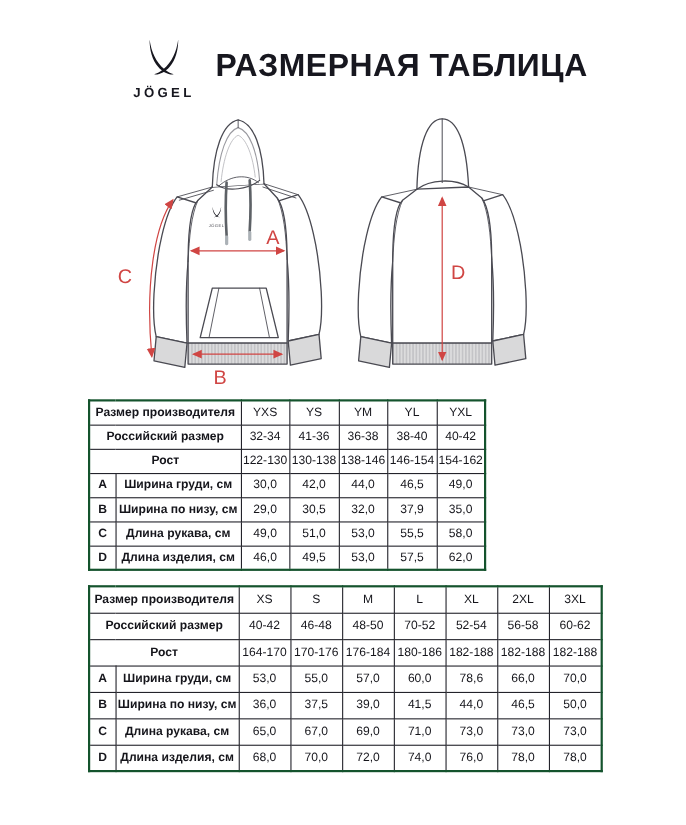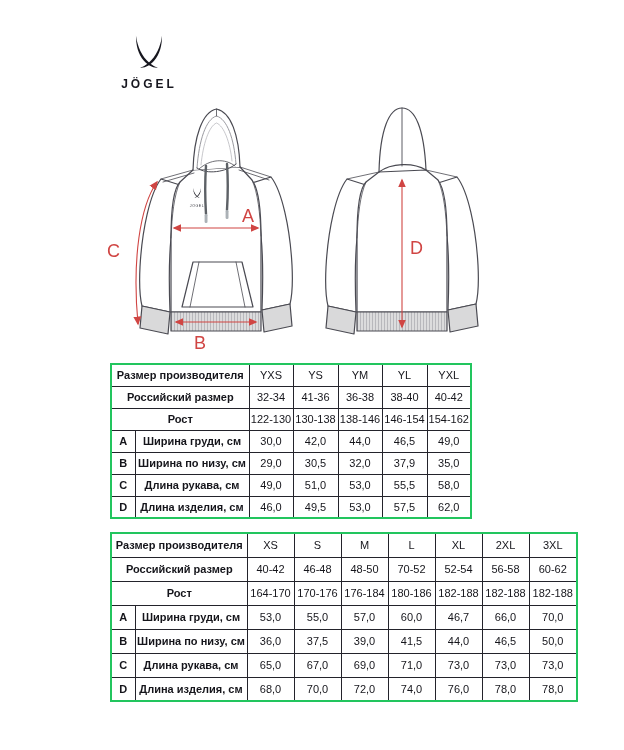--- a/index.html
+++ b/index.html
@@ -12,21 +12,21 @@
   .brand-name{font-size:12px;font-weight:bold;letter-spacing:3px;margin-top:1px;color:#17171f;}
   .page-title{position:absolute;left:196px;top:44px;margin:0;font-size:29px;font-weight:bold;
               letter-spacing:0.5px;color:#17171f;white-space:nowrap;}
 
   
   .diagram{position:absolute;left:95px;top:100px;width:420px;height:250px;}
   .dl{font-size:18px;fill:var(--accent);font-family:"Liberation Sans",sans-serif;}
 
   
   table.t{position:absolute;border-collapse:collapse;table-layout:fixed;background:#fff;
-          border:2px solid #22c55e;margin-left:30px;}
+          border:2px solid #14532d;}
   table.t td{border:1px solid #23232b;font-size:11px;color:#15151b;text-align:center;
              vertical-align:middle;padding:0;overflow:hidden;white-space:nowrap;}
   .t1{left:80px;top:363px;width:360px;}
   .t1 tr{height:22px;}
   .t2{left:80px;top:532px;width:466px;}
   .t2 tr{height:24px;}
   td.hl{font-weight:bold;font-size:11.5px;}
   td.lt{font-weight:bold;font-size:11.5px;}
   td.ml{text-align:left;padding-left:10px;font-weight:bold;}
 </style>
@@ -38,20 +38,21 @@
   <div class="brand">
     <svg viewBox="0 0 60 64" aria-hidden="true">
       <g id="logo-glyph" fill="#17171f">
         <path d="M7,0 C10,20 17,36 31,48 C36,52 41,55 46,56 C37,57 28,52 21,44 C11,33 7,17 7,0 Z"></path>
         <path d="M53,0 C50,20 43,36 29,48 C24,52 19,55 14,56 C23,57 32,52 39,44 C49,33 53,17 53,0 Z"></path>
       </g>
     </svg>
     <div class="brand-name">JÖGEL</div>
   </div>
 
+  <h1 class="page-title">РАЗМЕРНАЯ ТАБЛИЦА</h1>
 
   <svg class="diagram" viewBox="0 0 420 250">
     <defs>
       <marker id="ah" markerWidth="9" markerHeight="9" viewBox="0 0 10 10" refX="7.5" refY="5" orient="auto-start-reverse">
         <path d="M0,1 L9,5 L0,9 Z" fill="var(--accent)"></path>
       </marker>
       <pattern id="rib" width="3" height="8" patternUnits="userSpaceOnUse">
         <rect width="3" height="8" fill="#dcdcdd"></rect>
         <line x1="1.5" y1="0" x2="1.5" y2="8" stroke="#b4b4b8" stroke-width="0.9"></line>
       </pattern>
@@ -242,21 +243,21 @@
           <td class="hv">182-188</td>
           <td class="hv">182-188</td>
         </tr>
         <tr>
           <td class="lt">A</td>
           <td class="ml">Ширина груди, см</td>
           <td class="mv">53,0</td>
           <td class="mv">55,0</td>
           <td class="mv">57,0</td>
           <td class="mv">60,0</td>
-          <td class="mv">46,7</td>
+          <td class="mv">78,6</td>
           <td class="mv">66,0</td>
           <td class="mv">70,0</td>
         </tr>
         <tr>
           <td class="lt">B</td>
           <td class="ml">Ширина по низу, см</td>
           <td class="mv">36,0</td>
           <td class="mv">37,5</td>
           <td class="mv">39,0</td>
           <td class="mv">41,5</td>

